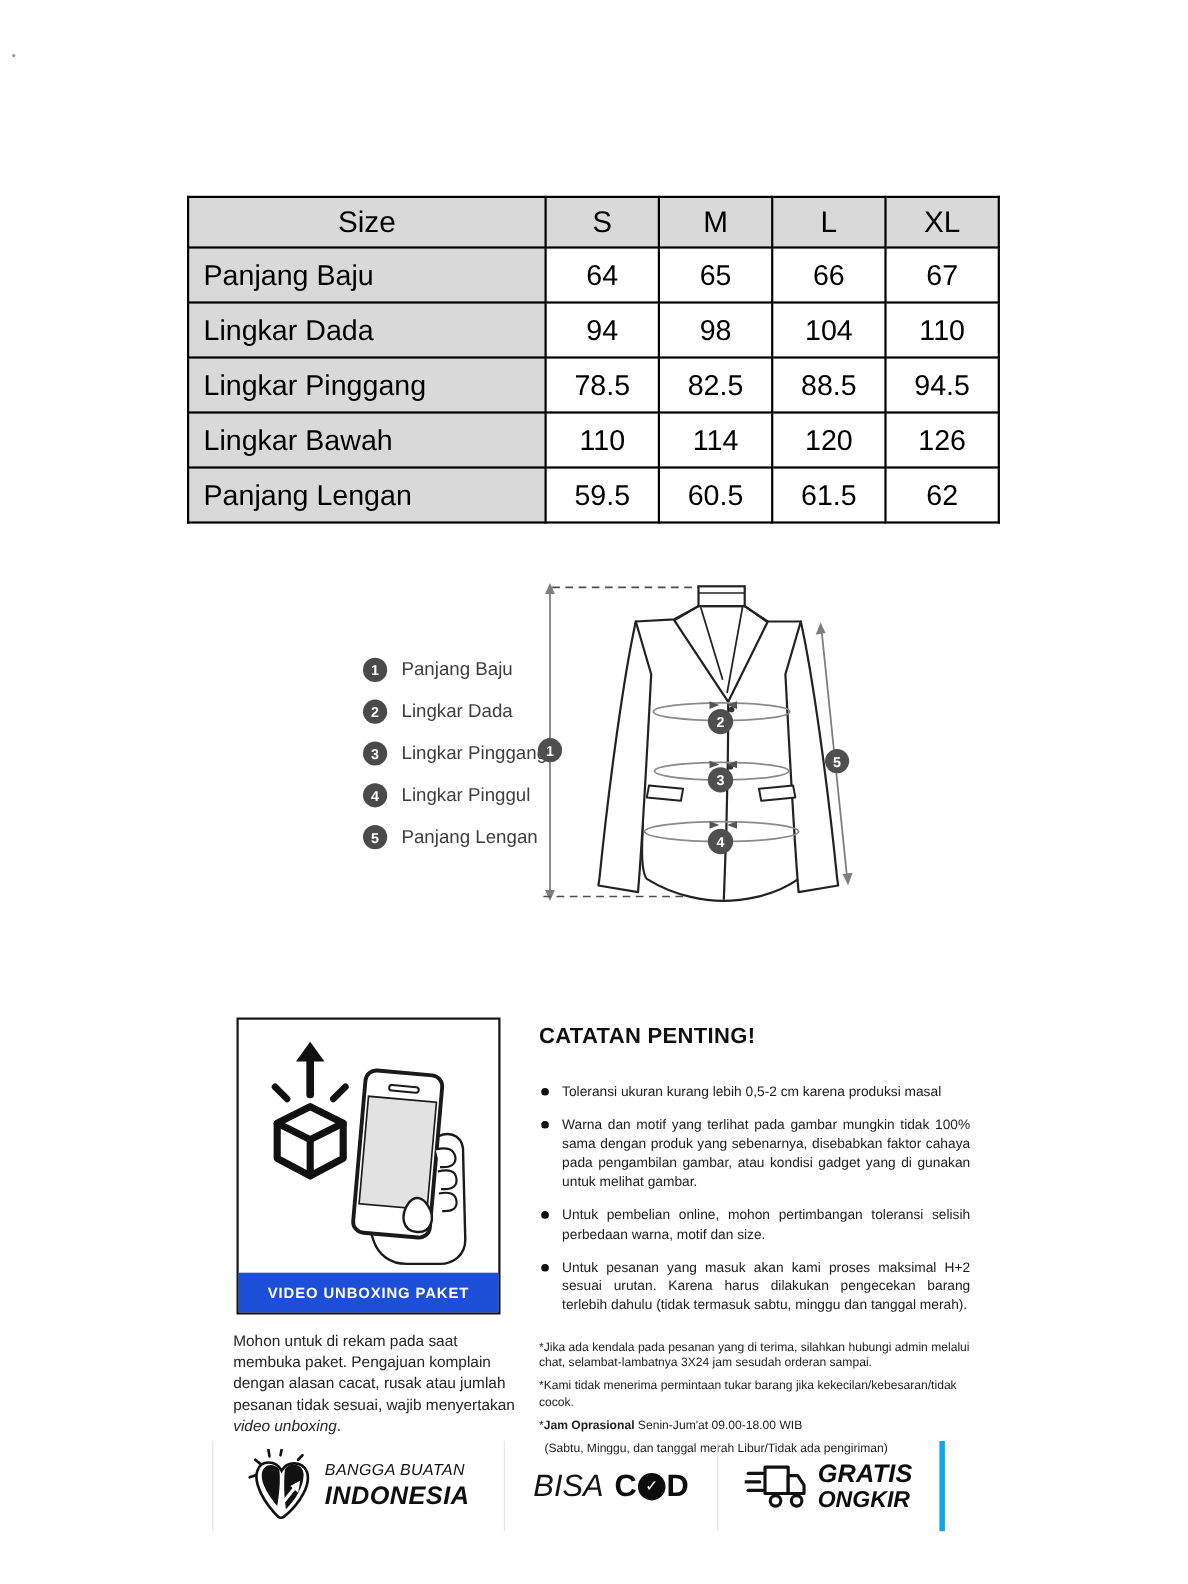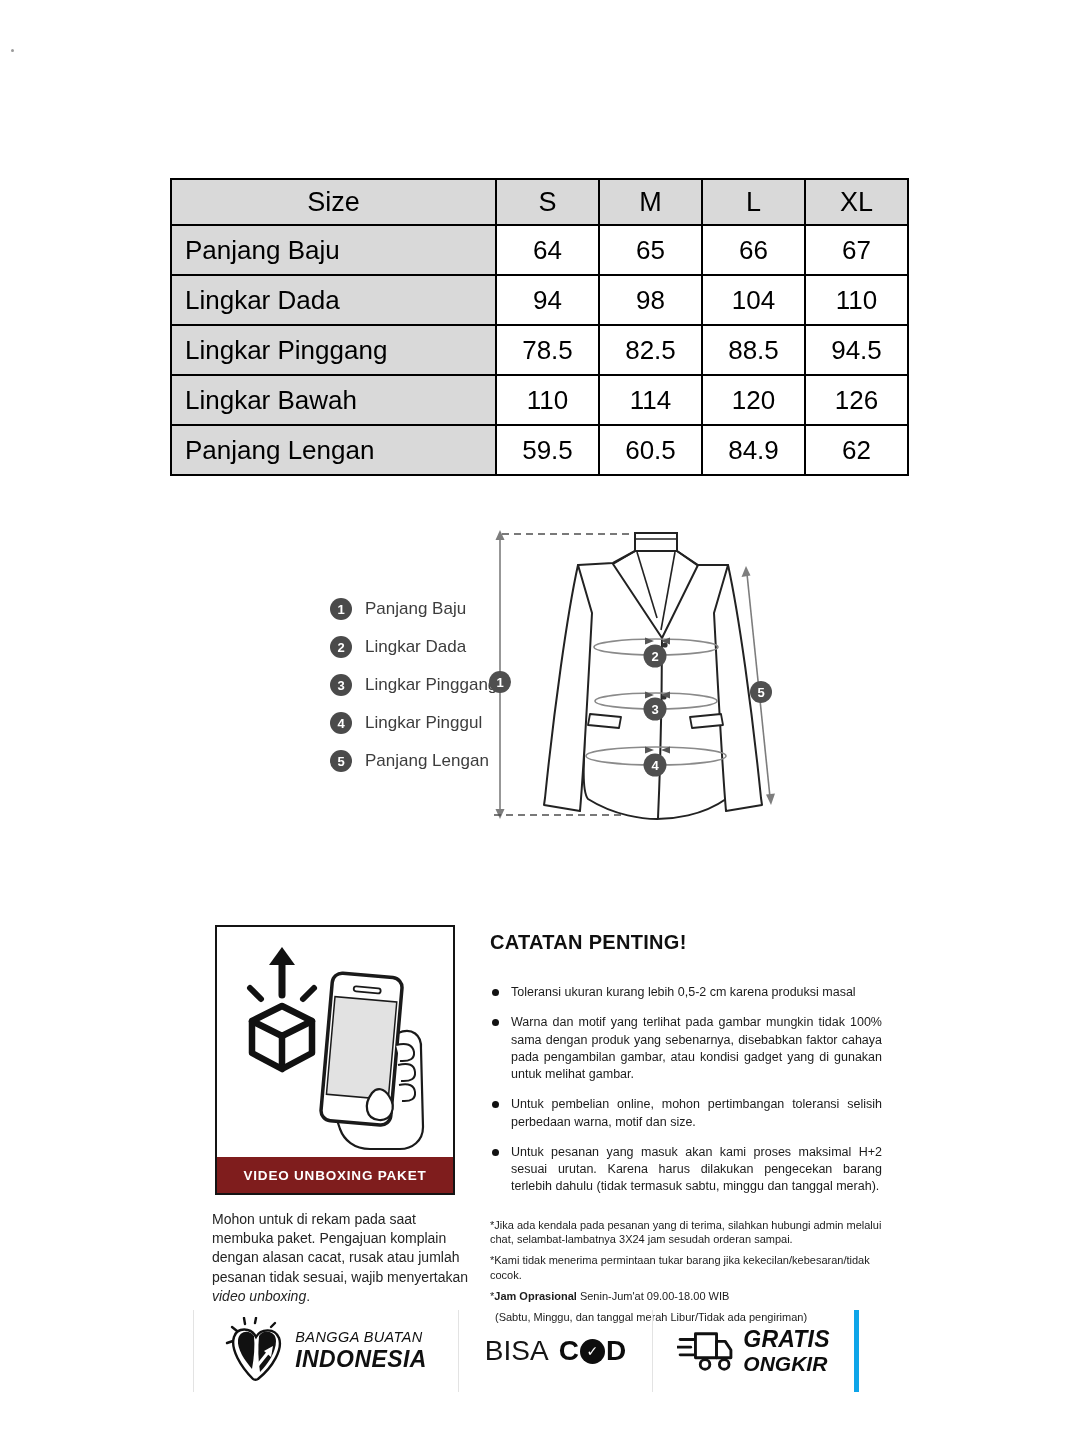--- a/index.html
+++ b/index.html
@@ -29,21 +29,21 @@
   .legend-badge{flex:0 0 22px;width:22px;height:22px;border-radius:50%;background:#4a4a4a;color:#fff;
         font-size:13px;font-weight:bold;display:flex;align-items:center;justify-content:center;}
   .legend-label{margin-left:13px;font-size:17px;color:#3d3d3d;white-space:nowrap;}
 
   .jacket-svg{position:absolute;left:480px;top:520px;}
 
   
   .unbox-card{position:absolute;left:215px;top:925px;width:240px;height:270px;border:2px solid #141414;
         box-sizing:border-box;background:#fff;}
   .unbox-illu{display:block;margin:8px auto 0 auto;}
-  .unbox-banner{position:absolute;left:0;right:0;bottom:0;height:36px;background:#7f1d1d;color:#fff;
+  .unbox-banner{position:absolute;left:0;right:0;bottom:0;height:36px;background:#1d4ed8;color:#fff;
         display:flex;align-items:center;justify-content:center;font-size:13.5px;font-weight:bold;
         letter-spacing:.8px;}
   .unbox-caption{position:absolute;left:212px;top:1210px;width:266px;margin:0;font-size:14px;
         line-height:1.37;color:#242424;}
 
   
   .notes{position:absolute;left:490px;top:931px;width:392px;}
   .notes-heading{margin:0;font-size:20px;font-weight:bold;letter-spacing:.3px;color:#101010;}
   .bullets{list-style:none;margin:30px 0 0 0;padding:0;}
   .bullets li{display:flex;margin-bottom:13px;}
@@ -57,21 +57,21 @@
   .footer{position:absolute;left:193px;top:1310px;width:666px;height:82px;display:flex;}
   .footer-cell{display:flex;align-items:center;justify-content:center;border-left:1px solid #e3e3e3;box-sizing:border-box;}
   .footer-cell:last-child{border-right:5px solid #0ea5e9;}
   .cell1{width:265px;}
   .cell2{width:194px;}
   .cell3{width:207px;}
   .b1-text{margin-left:8px;font-style:italic;color:#101010;}
   .b1-l1{font-size:14.5px;font-weight:normal;letter-spacing:.4px;}
   .b1-l2{font-size:23px;font-weight:900;letter-spacing:.4px;margin-top:1px;}
   .bisacod{display:flex;align-items:center;}
-  .bisa{font-size:28px;color:#151515;margin-right:10px;text-align:right;}
+  .bisa{font-size:28px;font-style:italic;color:#151515;margin-right:10px;text-align:right;}
   .cod{display:flex;align-items:center;font-weight:900;font-size:28px;color:#0d0d0d;}
   .cod-circle{width:25px;height:25px;border-radius:50%;background:#0d0d0d;color:#fff;display:flex;
         align-items:center;justify-content:center;font-size:14px;font-weight:bold;margin:0 1px;
         font-family:"DejaVu Sans", sans-serif;}
   .b3-text{margin-left:8px;font-style:italic;color:#0d0d0d;line-height:1;}
   .b3-l1{font-size:23px;font-weight:900;letter-spacing:.2px;}
   .b3-l2{font-size:21px;font-weight:bold;margin-top:2px;}
 </style>
 </head>
 <body>
@@ -121,21 +121,21 @@
       <th class="gray lbl">Lingkar Bawah</th>
       <td>110</td>
       <td>114</td>
       <td>120</td>
       <td>126</td>
     </tr>
     <tr>
       <th class="gray lbl">Panjang Lengan</th>
       <td>59.5</td>
       <td>60.5</td>
-      <td>84.9</td>
+      <td>61.5</td>
       <td>62</td>
     </tr>
   </tbody>
     </table>
 
   <div class="legend">
     <div class="legend-item">
       <span class="legend-badge">1</span>
       <span class="legend-label">Panjang Baju</span>
     </div>

